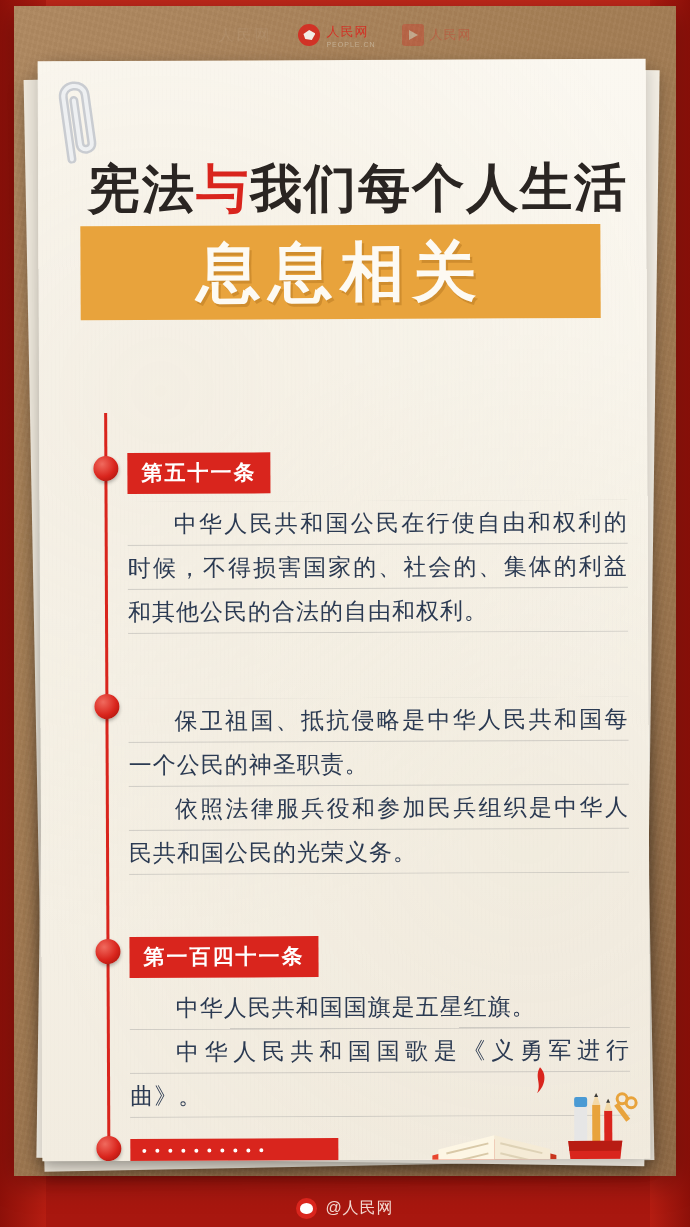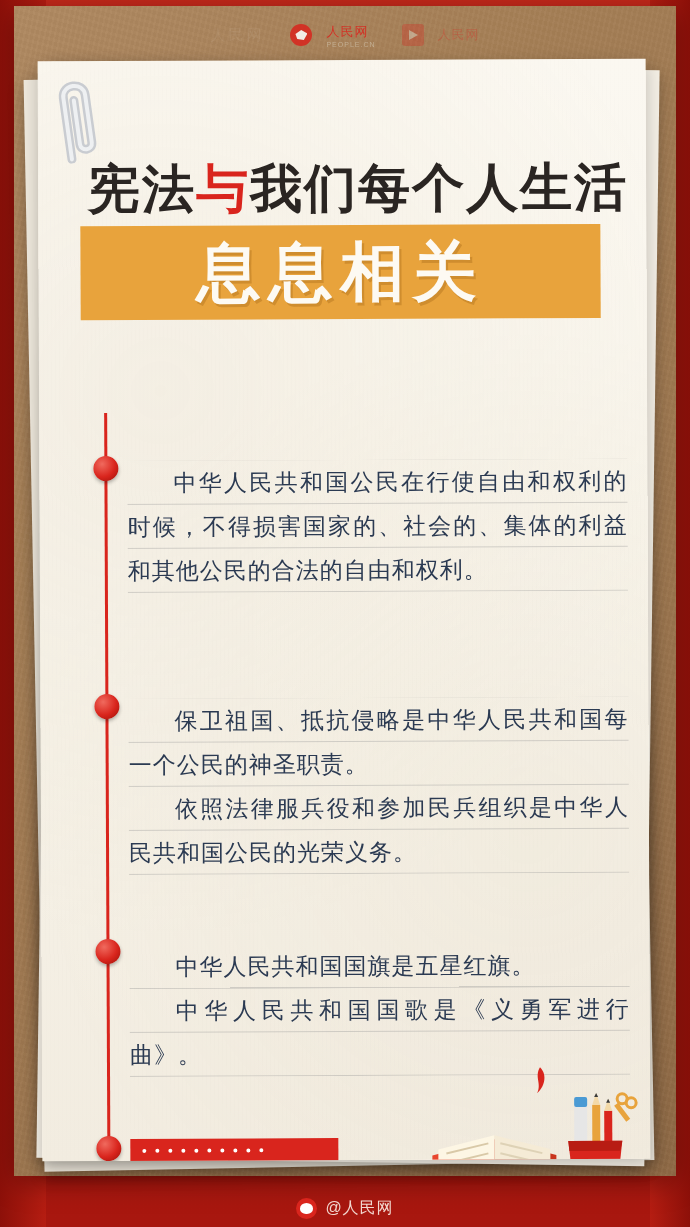--- a/index.html
+++ b/index.html
@@ -103,21 +103,21 @@
     height: 70px;
     display: flex;
     align-items: center;
     justify-content: center;
     gap: 26px;
     z-index: 40;
   }
   .wm {
     display: flex;
     align-items: center;
-    gap: 14px;
+    gap: 6px;
     opacity: .85;
   }
   .wm-dim { opacity: .30; }
   .wm-badge {
     width: 22px; height: 22px;
     border-radius: 50%;
     background: #d9251d;
     position: relative;
     flex: none;
   }
@@ -375,29 +375,31 @@
     </div>
   </div>
 
   <div class="timeline-line"></div>
   <div class="dot" style="top:395px;"></div>
   <div class="dot" style="top:633px;"></div>
   <div class="dot" style="top:878px;"></div>
   <div class="dot" style="top:1075px;"></div>
 
   <div class="article" style="top:392px;">
+    <div class="art-tag">第五十一条</div>
     <p class="para para-block">中华人民共和国公民在行使自由和权利的时候，不得损害国家的、社会的、集体的利益和其他公民的合法的自由和权利。</p>
   </div>
 
   <div class="article" style="top:630px;">
     <p class="para para-block">保卫祖国、抵抗侵略是中华人民共和国每一个公民的神圣职责。</p>
     <p class="para">依照法律服兵役和参加民兵组织是中华人民共和国公民的光荣义务。</p>
   </div>
 
   <div class="article" style="top:876px;">
+    <div class="art-tag">第一百四十一条</div>
     <p class="para para-block">中华人民共和国国旗是五星红旗。</p>
     <p class="para">中华人民共和国国歌是《义勇军进行曲》。</p>
   </div>
 
   <div class="foot-bar">
     <i></i>
       <i></i>
       <i></i>
       <i></i>
       <i></i>

